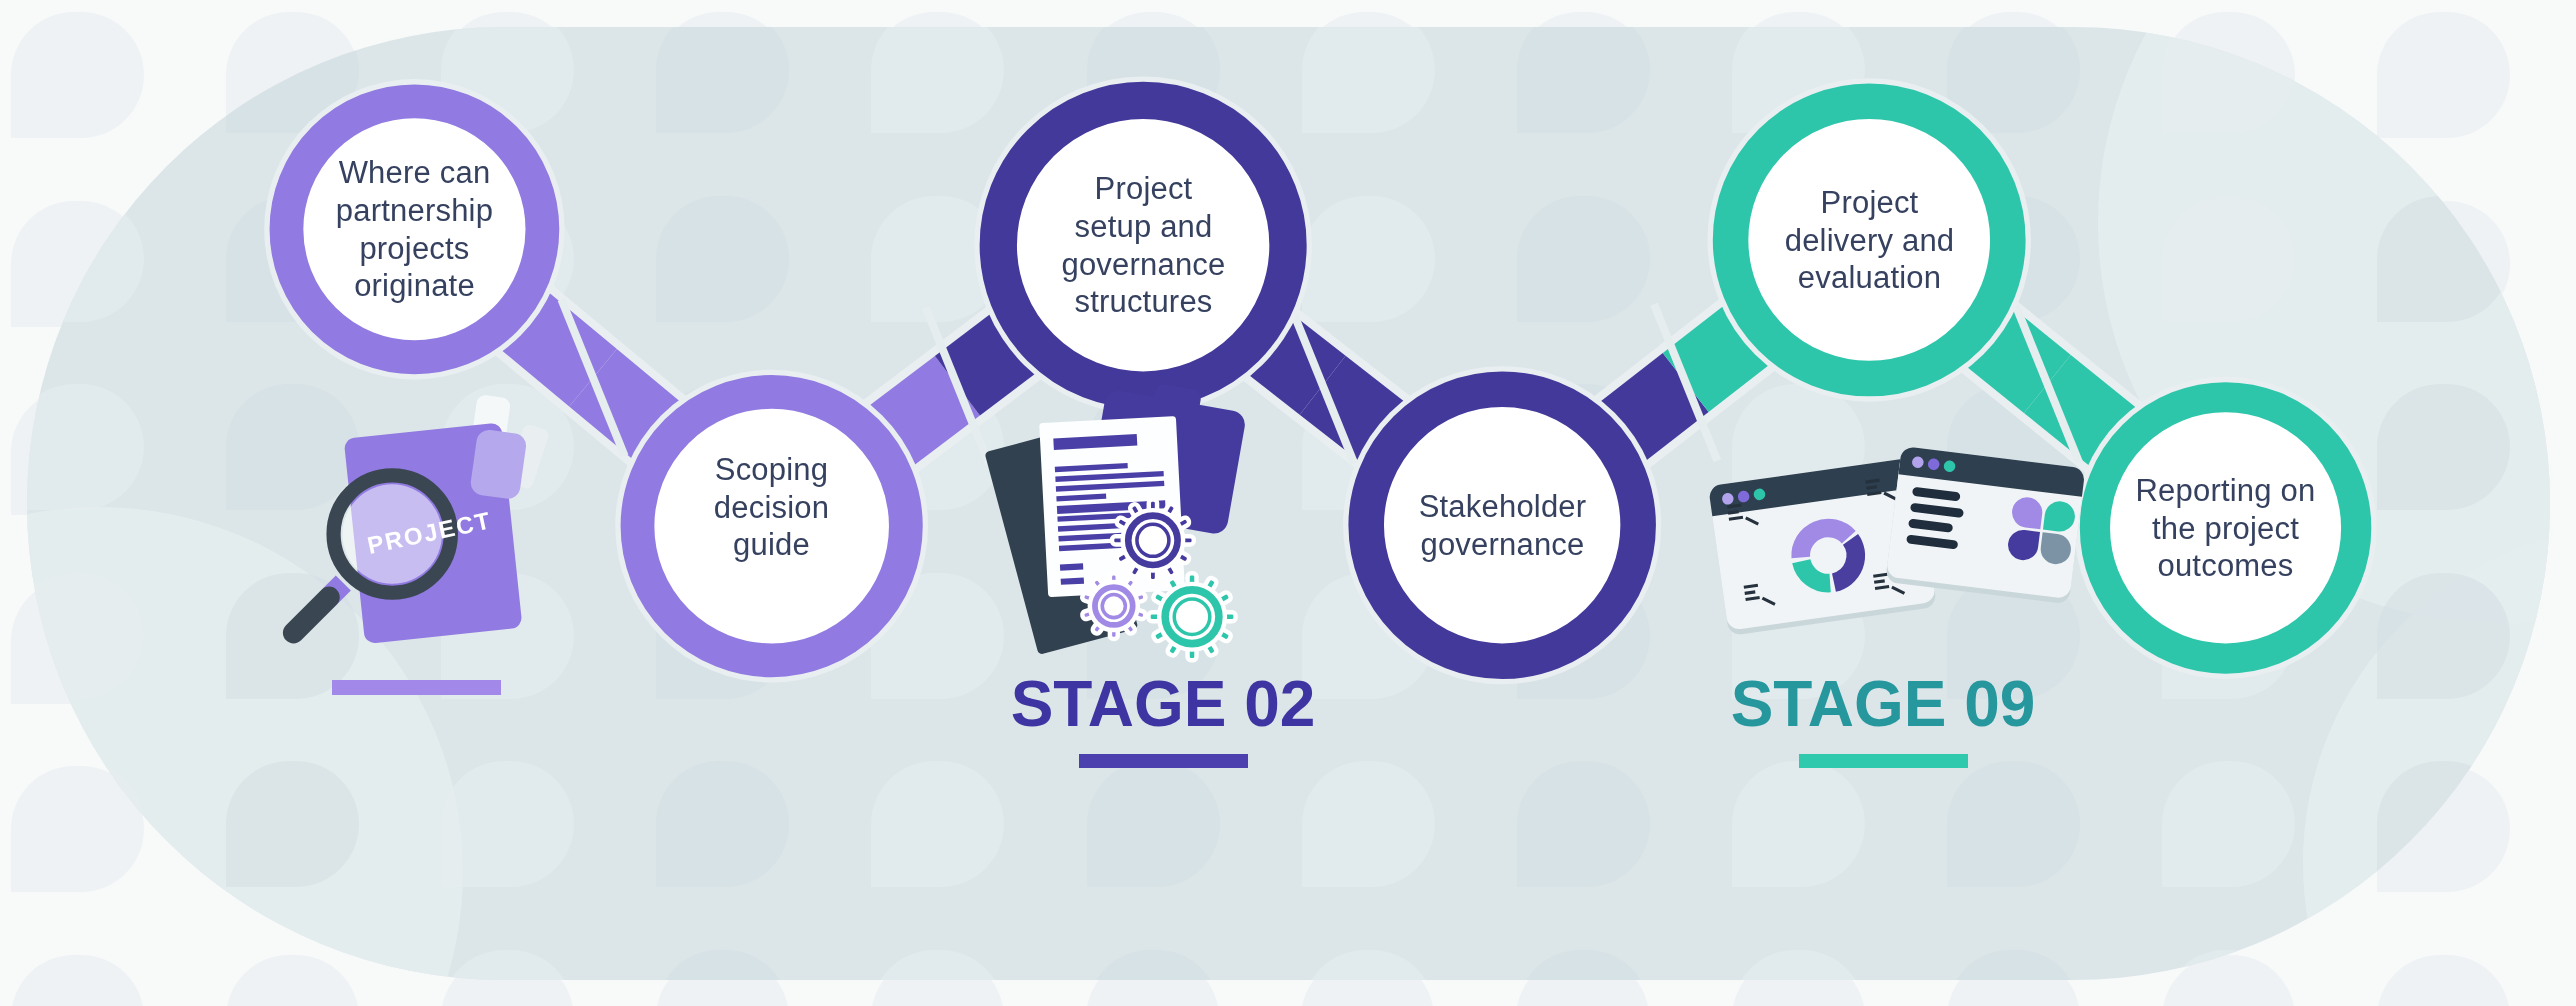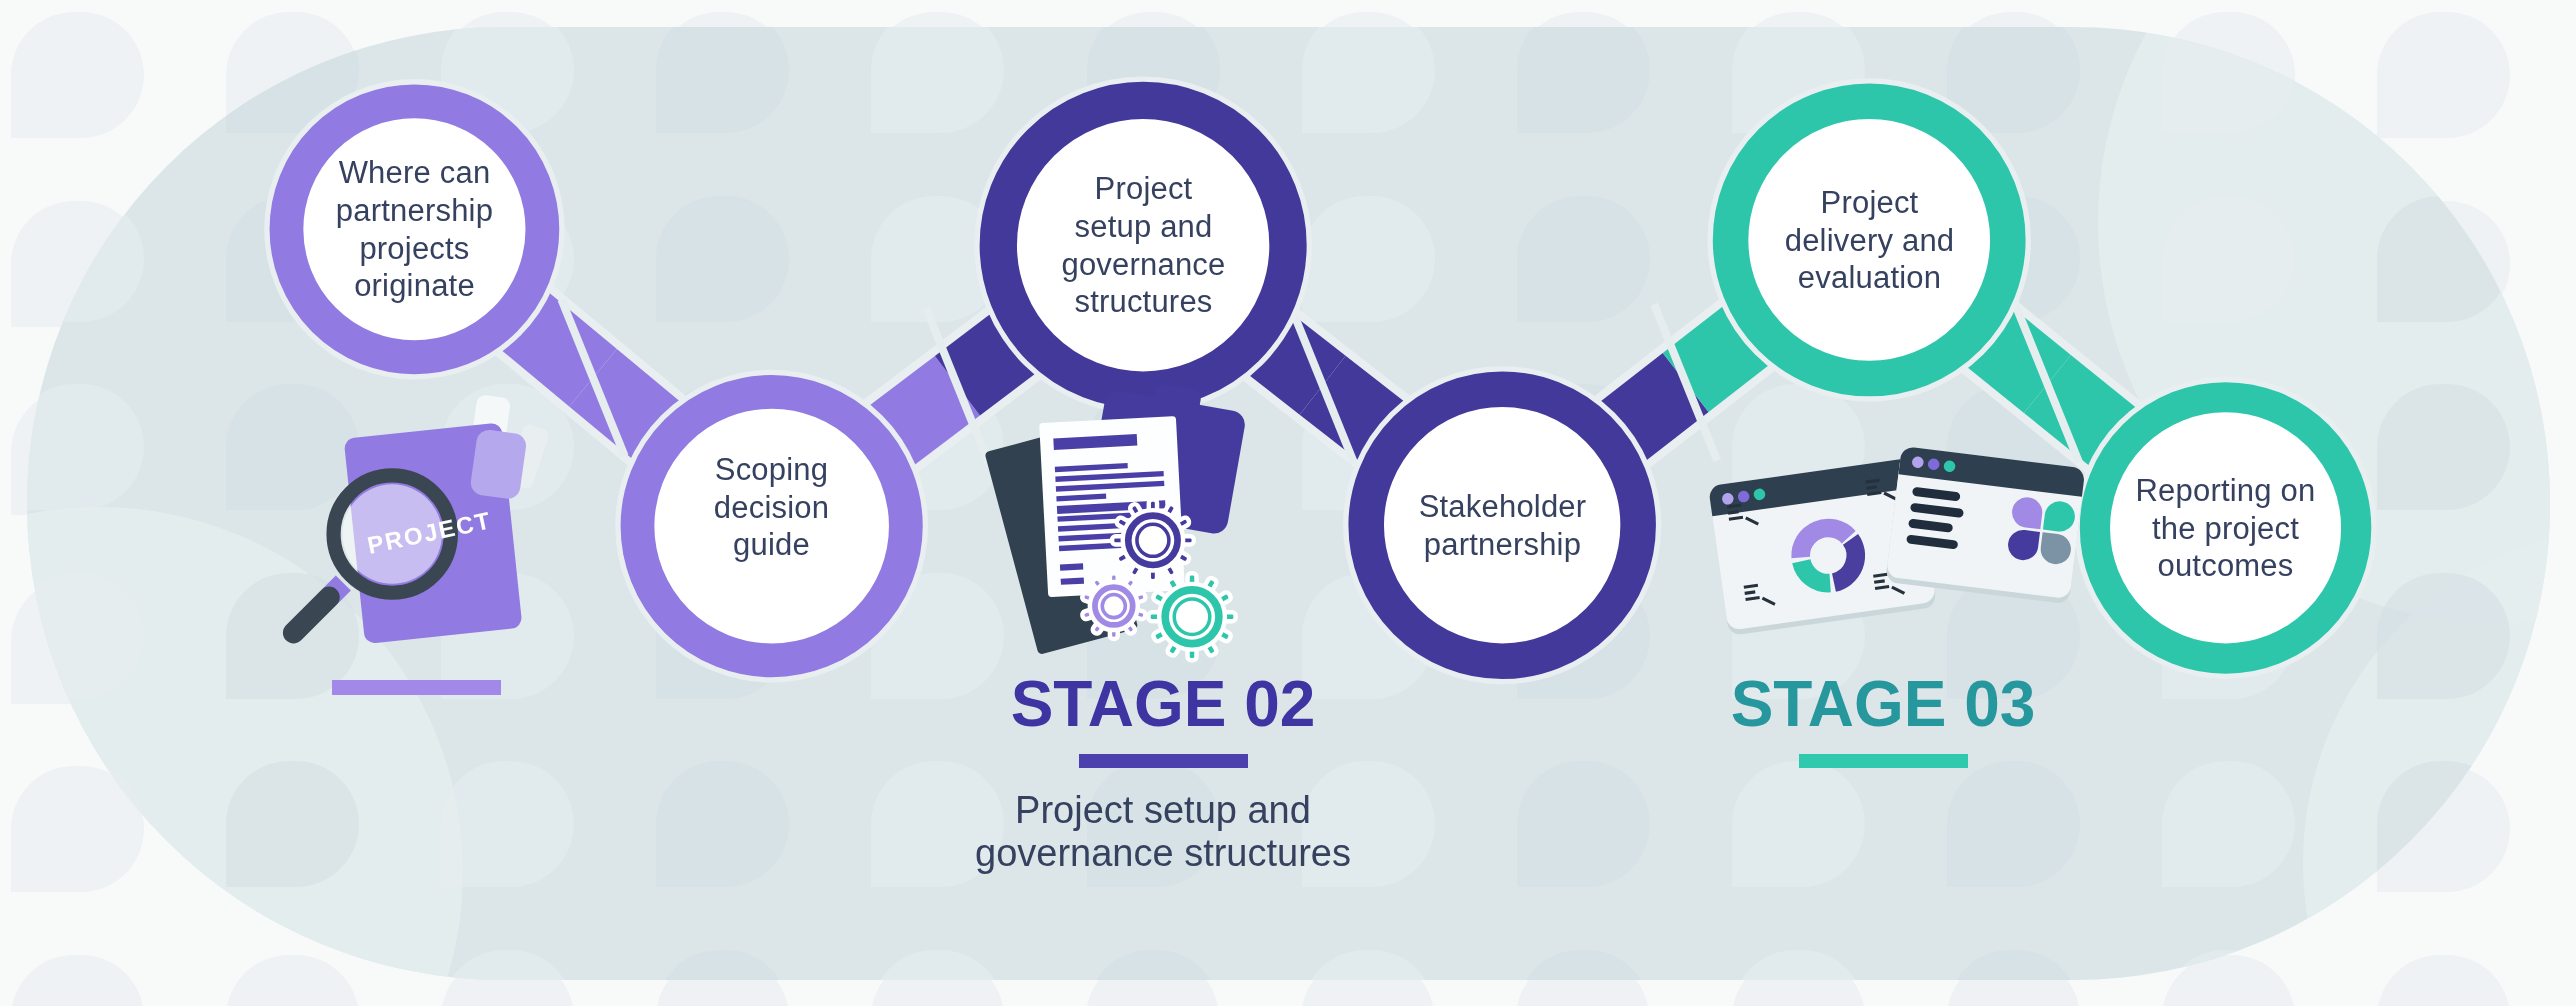--- a/index.html
+++ b/index.html
@@ -357,36 +357,34 @@
 projects
 originate</div>
 <div class="circle-label" style="left: 647px; top: 374px; width: 249px; height: 267px; color: rgb(53, 65, 95);">Scoping
 decision
 guide</div>
 <div class="circle-label" style="left: 1019px; top: 112px; width: 249px; height: 267px; color: rgb(53, 65, 95);">Project
 setup and
 governance
 structures</div>
 <div class="circle-label" style="left: 1378px; top: 392px; width: 249px; height: 267px; color: rgb(53, 65, 95);">Stakeholder
-partnership</div>
+governance</div>
 <div class="circle-label" style="left: 1745px; top: 107px; width: 249px; height: 267px; color: rgb(53, 65, 95);">Project
 delivery and
 evaluation</div>
 <div class="circle-label" style="left: 2101px; top: 395px; width: 249px; height: 267px; color: rgb(53, 65, 95);">Reporting on
 the project
 outcomes</div>
 
 <div class="stage-block" style="left:105px;">
   <div class="stage-underline" style="background: rgb(162, 137, 233);"></div>
 </div>
 <div class="stage-block" style="left:852px;">
   <div class="stage-heading" style="color: rgb(62, 53, 163);">STAGE 02</div>
   <div class="stage-underline" style="background: rgb(76, 64, 174);"></div>
-  <div class="stage-subtitle" style="color: rgb(53, 65, 95);">Project setup and
-governance structures</div>
 </div>
 <div class="stage-block" style="left:1572px;">
-  <div class="stage-heading" style="color: rgb(39, 151, 158);">STAGE 03</div>
+  <div class="stage-heading" style="color: rgb(39, 151, 158);">STAGE 09</div>
   <div class="stage-underline" style="background: rgb(47, 201, 173);"></div>
 </div>
 
 <div id="folder-label">PROJECT</div>
 
 
 </body></html>

